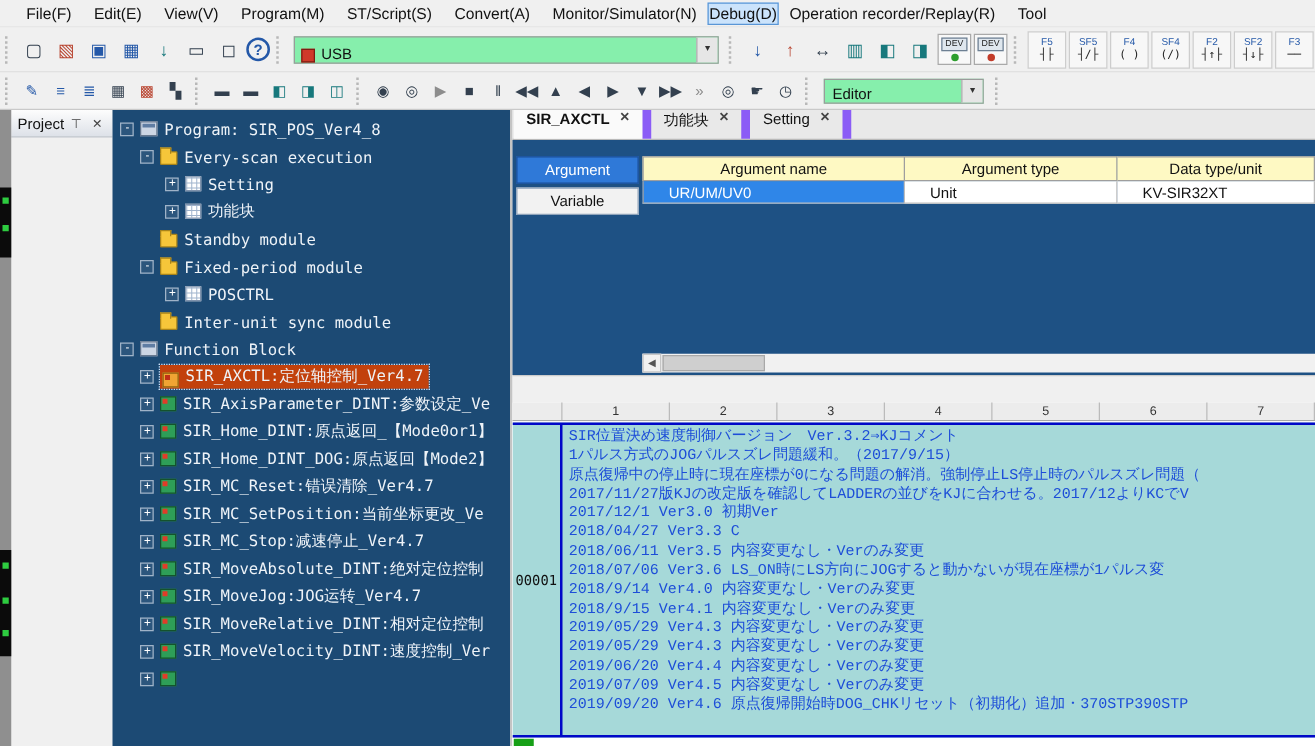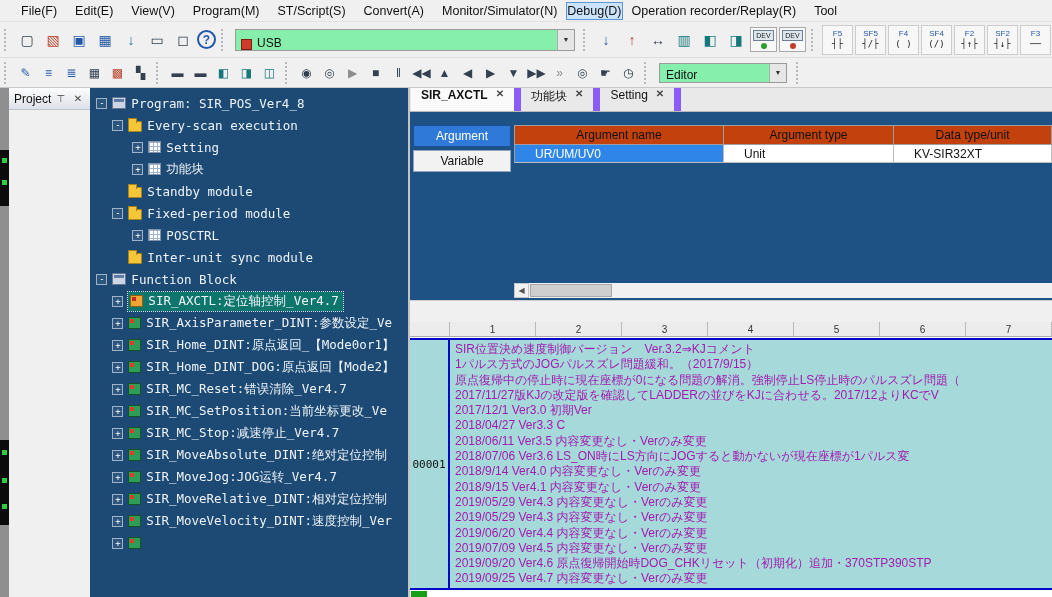--- a/index.html
+++ b/index.html
@@ -69,38 +69,38 @@
   .i-folder{background:#f6c63a;border:1px solid #a8831a;border-radius:1px;height:11px;margin-top:2px}
   .i-folder::before{content:"";position:absolute;top:-4px;left:-1px;width:7px;height:4px;
                     background:#f6c63a;border:1px solid #a8831a;border-bottom:none}
   .i-grid{background:#fff;border:1px solid #7f93ad;width:13px;
           background-image:linear-gradient(#9fb3cc 1px,transparent 1px),linear-gradient(90deg,#9fb3cc 1px,transparent 1px);
           background-size:4px 4px}
   .i-fb{background:#2e9e57;border:1px solid #14522c;width:13px}
   .i-fb::after{content:"";position:absolute;top:1px;left:1px;width:4px;height:4px;background:#e03c28}
   .i-fbopen{background:#f0a433;border:1px solid #8f6210;width:13px}
   .i-fbopen::after{content:"";position:absolute;top:1px;left:1px;width:4px;height:4px;background:#c03018}
-  .hl{display:flex;align-items:center;background:#0f766e;outline:1px dotted #cfe3fb;padding:1px 4px 1px 2px}
+  .hl{display:flex;align-items:flex-end;background:#c2410c;outline:1px dotted #cfe3fb;padding:1px 4px 1px 2px}
 
   
   .right{flex:1;display:flex;flex-direction:column;min-width:0}
   .tabbar{height:24px;background:#e9e9e9;display:flex;align-items:stretch;border-bottom:1px solid #b9b9b9;padding-left:1px}
   .etab{display:flex;padding:0 10px;font-size:12px;border-right:7px solid #8b5cf6;gap:8px}
   .etab.active{background:#fafafa;font-weight:bold}
   .etab .x{font-size:10px;color:#444;font-weight:bold}
 
   .argarea{height:188px;background:#1e5184;position:relative;flex:none}
   .argtabs{position:absolute;left:0;top:13px;width:104px;padding:0 3px}
   .argtab{height:22px;display:flex;align-items:center;justify-content:center;font-size:12px;
           margin-bottom:3px;border:1px solid #8fa3ba}
   .argtab.active{background:#2f79d8;color:#fff;border-color:#1b4f96}
   .argtab.inactive{background:#f2f2f2;color:#111}
   .argtable{position:absolute;left:104px;top:13px;right:0}
   .thead{display:flex}
-  .th{height:20px;background:#c2410c;border:1px solid #9e9e9e;border-left:none;display:flex;
+  .th{height:20px;background:#fef9c3;border:1px solid #9e9e9e;border-left:none;display:flex;
       align-items:center;justify-content:center;font-size:12px}
   .th:first-child{border-left:1px solid #9e9e9e}
   .w1{width:210px;flex:none}.w2{width:170px;flex:none}.w3{flex:1}
   .trow2{display:flex}
   .td{height:18px;background:#fff;border-right:1px solid #bdbdbd;border-bottom:1px solid #bdbdbd;
       font-size:12px;display:flex;align-items:center;padding-left:20px;overflow:hidden}
   .trow2 .td:first-child{border-left:1px solid #9e9e9e}
   .td.selcell{background:#2f86e8;color:#fff}
   .hscroll{position:absolute;left:104px;bottom:2px;right:0;height:15px;background:#f1f1f1;display:flex;align-items:center}
   .hs-btn{width:15px;height:15px;background:#f1f1f1;border:1px solid #c6c6c6;font-size:8px;display:flex;
@@ -114,22 +114,22 @@
   .lcols{height:15px;display:flex;background:#ececec;border-bottom:1px solid #a8a8a8;
          font-size:10px;color:#333;flex:none}
   .lc0{width:40px;border-right:1px solid #bbb;flex:none}
   .lc{width:86px;border-right:1px solid #bbb;display:flex;align-items:center;justify-content:center;flex:none}
   .lbody{flex:1;position:relative;background:#fff;overflow:hidden}
   .comment{position:absolute;left:0;right:0;top:1px;bottom:7px;background:#a6d9d9;
            border-top:2px solid #0008c8;border-bottom:2px solid #0008c8;display:flex}
   .rungnum{width:40px;flex:none;display:flex;align-items:center;justify-content:center;font-size:11px;
            color:#111;border-right:2px solid #0008c8;font-family:"DejaVu Sans Mono",monospace}
   .ctext{flex:1;padding:2px 5px;overflow:hidden}
-  .cline{font-family:Liberation Sans, sans-serif;font-size:12px;line-height:15.3px;
-         color:#a21caf;white-space:nowrap}
+  .cline{font-family:Liberation Mono, monospace;font-size:12px;line-height:15.3px;
+         color:#1d4ed8;white-space:nowrap}
   .cursor-green{position:absolute;left:1px;bottom:0;width:16px;height:6px;background:#17a017}
 </style>
 </head>
 <body>
 
 <div class="app">
 
   <div class="menubar">
     <div class="menu-item">File(F)</div>
     <div class="menu-item">Edit(E)</div>
@@ -440,21 +440,20 @@
               <div class="cline">2018/04/27 Ver3.3 C</div>
               <div class="cline">2018/06/11 Ver3.5 内容変更なし・Verのみ変更</div>
               <div class="cline">2018/07/06  Ver3.6  LS_ON時にLS方向にJOGすると動かないが現在座標が1パルス変</div>
               <div class="cline">2018/9/14 Ver4.0 内容変更なし・Verのみ変更</div>
               <div class="cline">2018/9/15 Ver4.1 内容変更なし・Verのみ変更</div>
               <div class="cline">2019/05/29 Ver4.3 内容変更なし・Verのみ変更</div>
               <div class="cline">2019/05/29 Ver4.3 内容変更なし・Verのみ変更</div>
               <div class="cline">2019/06/20 Ver4.4 内容変更なし・Verのみ変更</div>
               <div class="cline">2019/07/09 Ver4.5 内容変更なし・Verのみ変更</div>
               <div class="cline">2019/09/20 Ver4.6 原点復帰開始時DOG_CHKリセット（初期化）追加・370STP390STP</div>
-              <div class="cline">2019/09/25 Ver4.7 内容変更なし・Verのみ変更</div>
             </div>
           </div>
           <div class="cursor-green"></div>
         </div>
       </div>
 
     </div>
   </div>
 </div>
 

